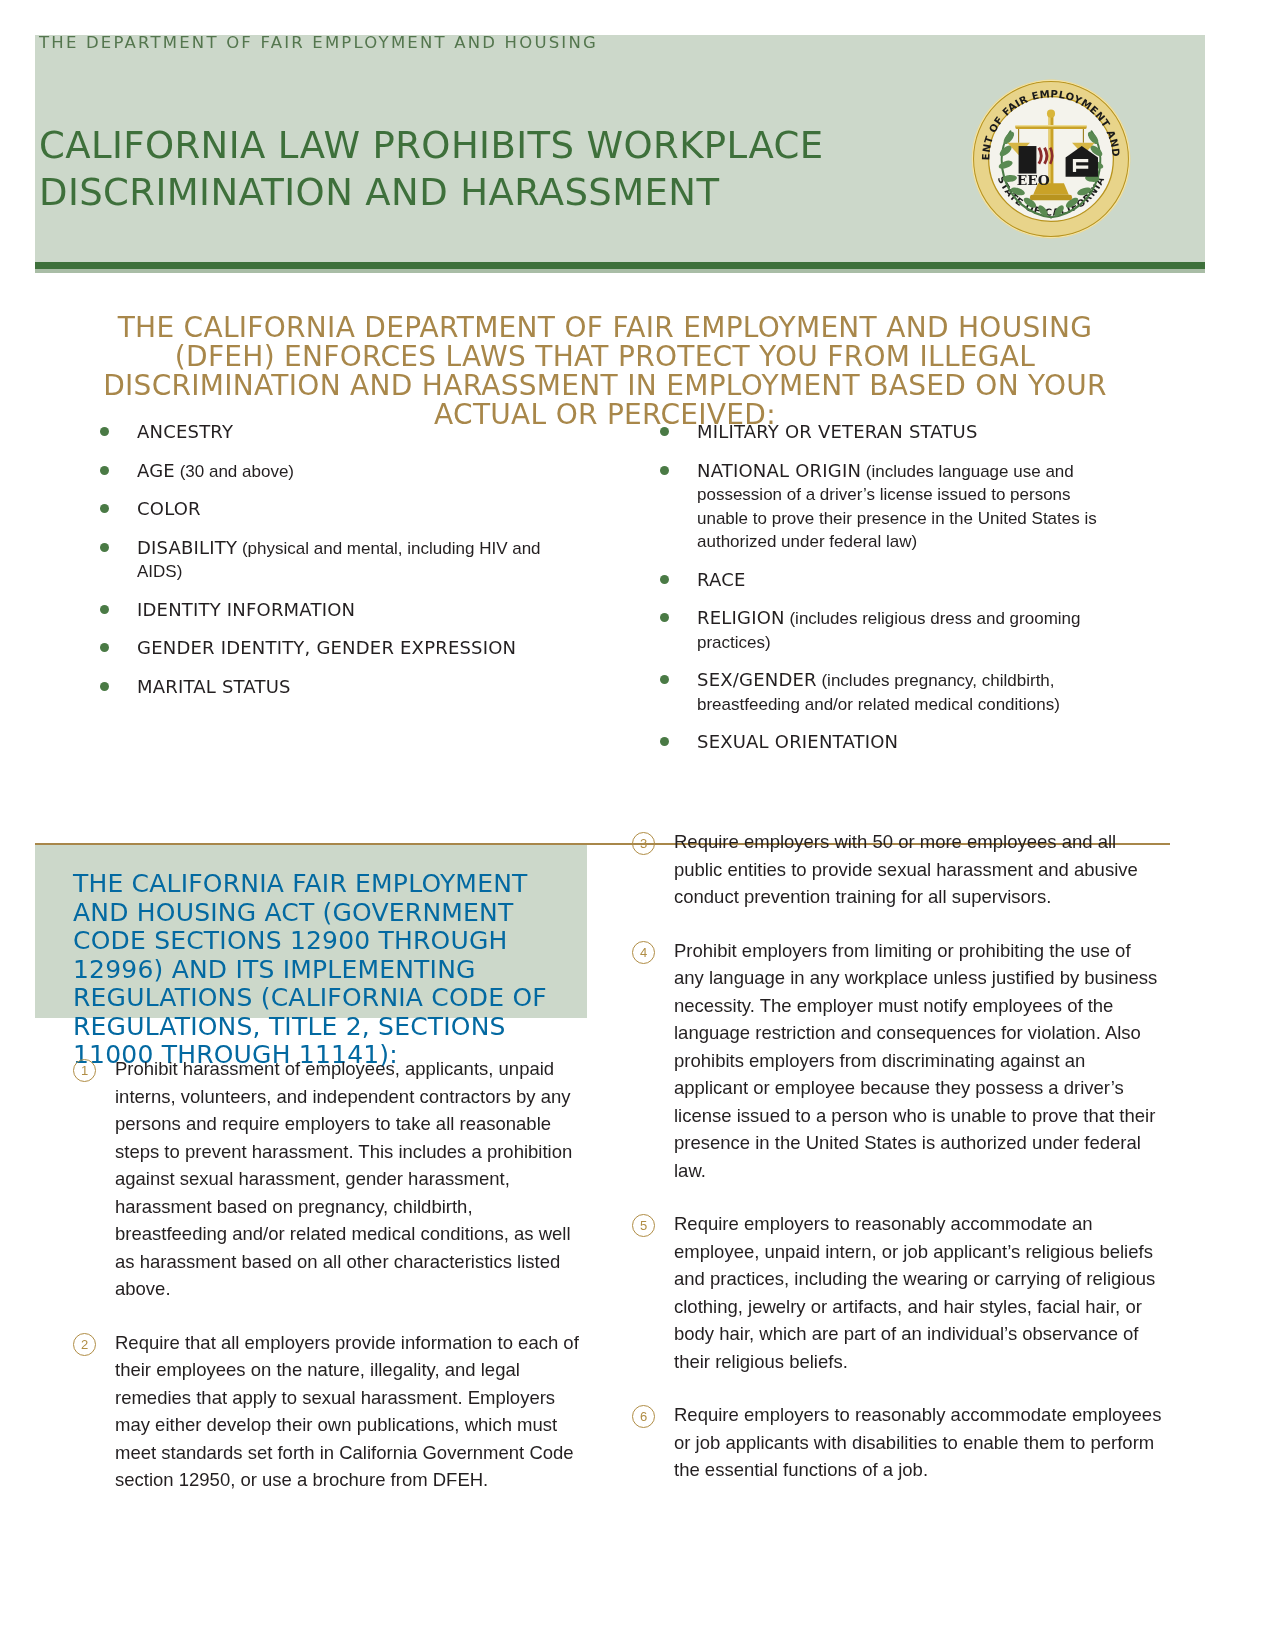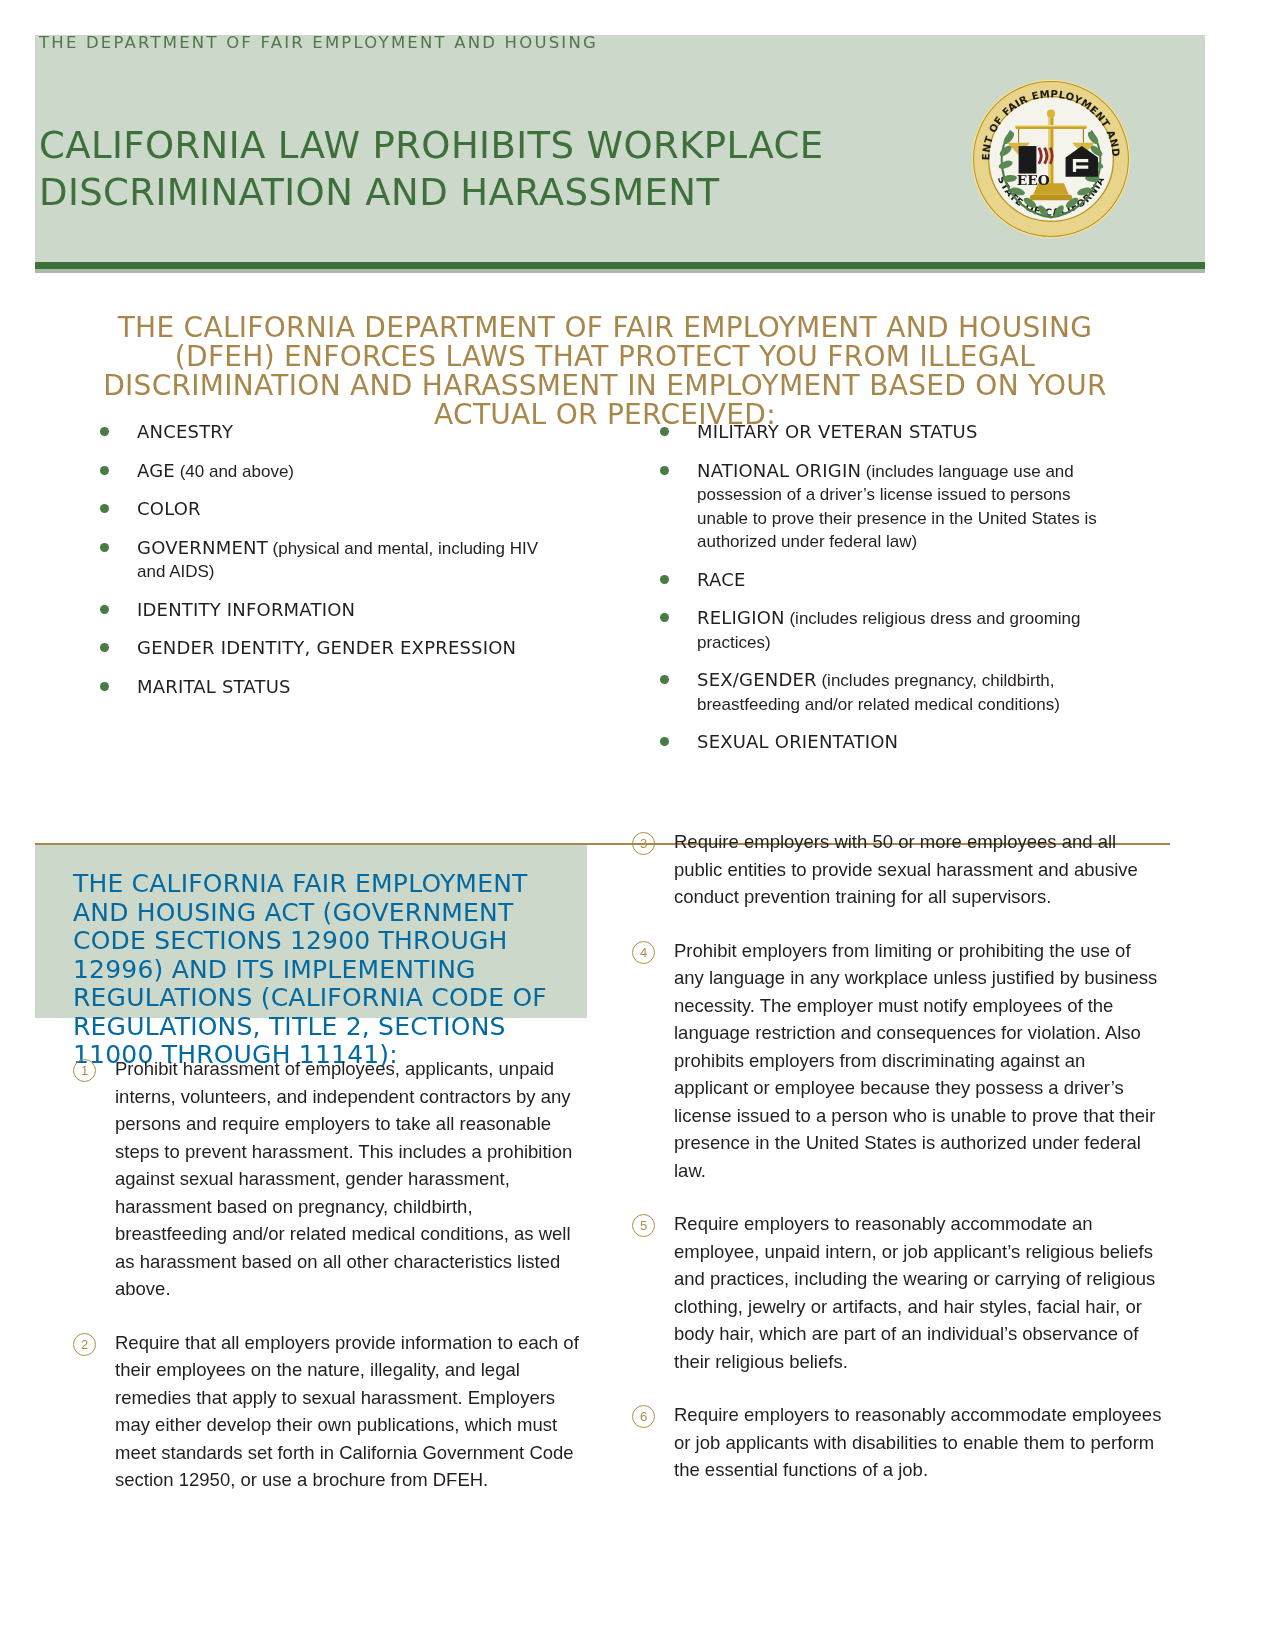--- a/index.html
+++ b/index.html
@@ -288,23 +288,23 @@
     </g>
   </svg>
 </div>
 
 <div class="intro">THE CALIFORNIA DEPARTMENT OF FAIR EMPLOYMENT AND HOUSING (DFEH) ENFORCES LAWS THAT PROTECT YOU FROM ILLEGAL DISCRIMINATION AND HARASSMENT IN EMPLOYMENT BASED ON YOUR ACTUAL OR PERCEIVED:</div>
 
 <div class="cols">
   <div class="col-left">
     <ul class="plist" id="plist-left">
         <li><span class="dot"></span><span class="cap">ANCESTRY</span></li>
-        <li><span class="dot"></span><span class="cap">AGE</span><span class="note"> (40 and above)</span></li>
+        <li><span class="dot"></span><span class="cap">AGE</span><span class="note"> (30 and above)</span></li>
         <li><span class="dot"></span><span class="cap">COLOR</span></li>
-        <li><span class="dot"></span><span class="cap">GOVERNMENT</span><span class="note"> (physical and mental, including HIV and AIDS)</span></li>
+        <li><span class="dot"></span><span class="cap">DISABILITY</span><span class="note"> (physical and mental, including HIV and AIDS)</span></li>
         <li><span class="dot"></span><span class="cap">IDENTITY INFORMATION</span></li>
         <li><span class="dot"></span><span class="cap">GENDER IDENTITY, GENDER EXPRESSION</span></li>
         <li><span class="dot"></span><span class="cap">MARITAL STATUS</span></li>
       </ul>
   </div>
   <div class="col-right">
     <ul class="plist" id="plist-right">
         <li><span class="dot"></span><span class="cap">MILITARY OR VETERAN STATUS</span></li>
         <li><span class="dot"></span><span class="cap">NATIONAL ORIGIN</span><span class="note"> (includes language use and possession of a driver’s license issued to persons unable to prove their presence in the United States is authorized under federal law)</span></li>
         <li><span class="dot"></span><span class="cap">RACE</span></li>

